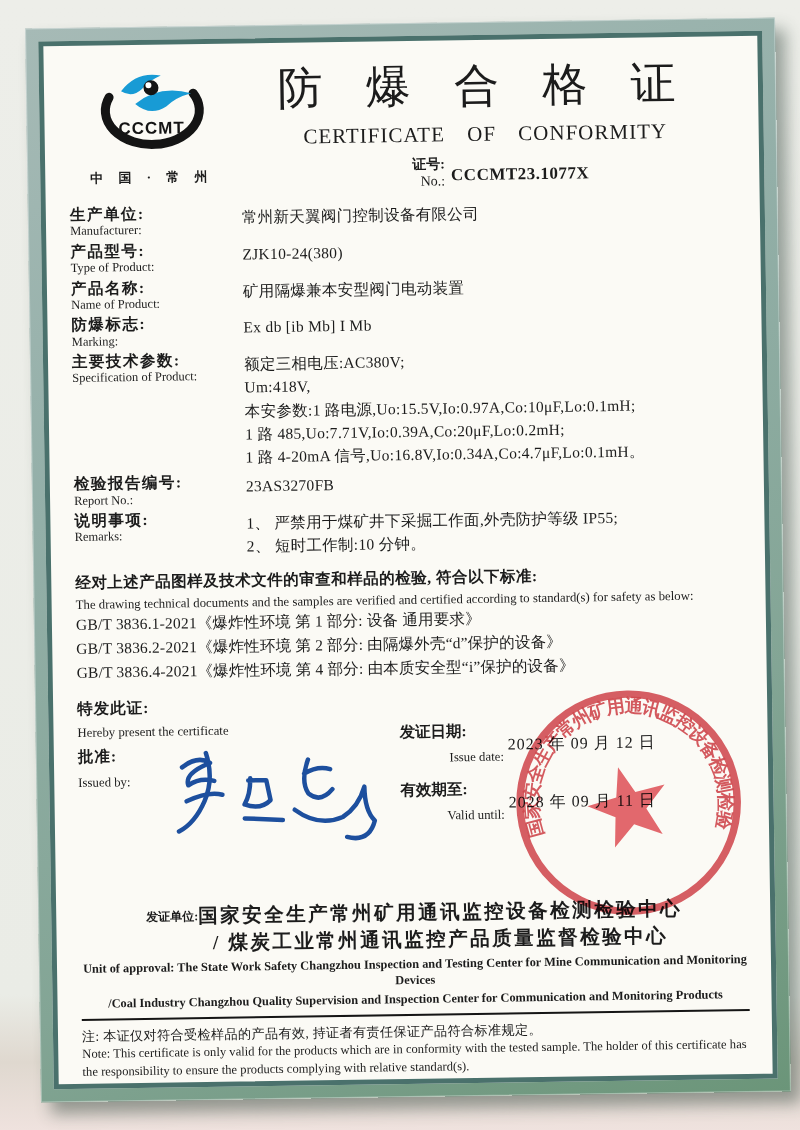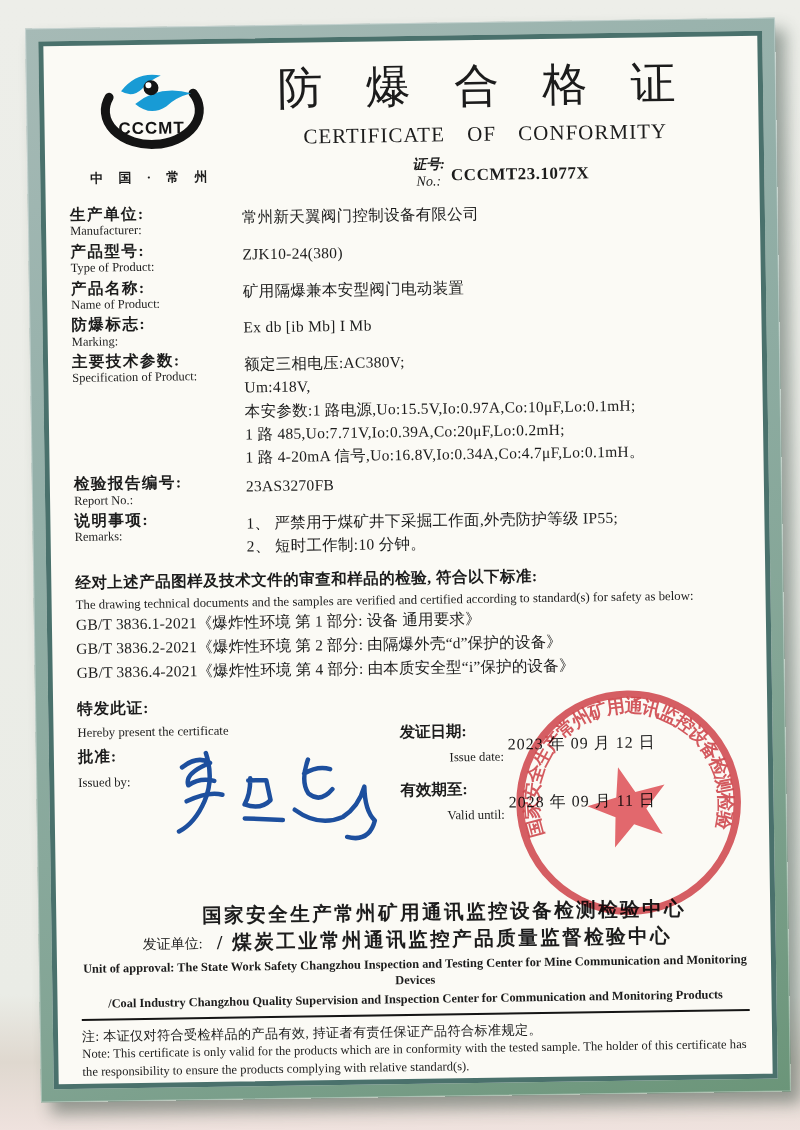--- a/index.html
+++ b/index.html
@@ -26,21 +26,21 @@
   }
 
   
   .header { display:flex; align-items:flex-start; margin-bottom:10px; }
   .logo-box { width:165px; text-align:center; padding-top:8px; flex:none; }
   .logo-region { font-size:13px; font-weight:700; letter-spacing:6px; margin-top:2px; }
   .title-box { flex:1; text-align:center; padding-top:2px; }
   .title-zh { font-size:45px; letter-spacing:16px; font-weight:500; white-space:nowrap; }
   .title-en { font-size:21px; letter-spacing:1px; word-spacing:16px; margin-top:6px; font-weight:500; }
   .certno-row { display:flex; justify-content:center; align-items:center; margin-top:8px; margin-left:30px; }
-  .certno-labels { text-align:center; margin-right:6px;font-style:italic; }
+  .certno-labels { text-align:right; margin-right:6px; }
   .certno-labels .zh { font-size:14px; font-weight:600; }
   .certno-labels .en { font-size:14px; }
   .certno-value { font-size:17px; font-weight:600; letter-spacing:0.5px; padding-top:6px; }
 
   
   .fields { margin-top:2px; }
   .frow { display:flex; margin-bottom:3px; }
   .flab { width:172px; flex:none; }
   .flab .zh { font-size:15.5px; font-weight:600; letter-spacing:1.5px; line-height:1.25; }
   .flab .en { font-size:12.5px; line-height:1.15; }
@@ -64,21 +64,21 @@
   .drow { display:flex; margin-bottom:14px; }
   .dlabs { width:108px; flex:none; }
   .dlabs .zh { font-size:15.5px; font-weight:600; }
   .dlabs .en { font-size:12.8px; margin-top:8px; text-align:right; padding-right:4px; }
   .dval { font-size:16px; padding-top:14px; white-space:nowrap; letter-spacing:1px; }
   .stamp { position:absolute; right:-14px; top:-32px; mix-blend-mode:multiply; opacity:0.92; }
 
   
   .unit { margin-top:0px; }
   .unit-zh { display:flex; justify-content:center; }
-  .unit-label { font-size:14px; font-weight:400; padding-top:6px; flex:none;margin-top:27px; }
+  .unit-label { font-size:12px; font-weight:700; padding-top:6px; flex:none; }
   .unit-names { text-align:center; }
   .unit-names .n1, .unit-names .n2 { font-size:19.5px; font-weight:700; letter-spacing:2.5px; white-space:nowrap; }
   .unit-en { text-align:center; font-weight:700; font-size:12.4px; line-height:1.3; margin-top:3px; }
 
   .rule { border-top:2.5px solid #151515; margin:7px 0 7px 0; }
 
   
   .notes { font-size:13px; line-height:1.38; }
   .notes .nzh { font-size:13.2px; letter-spacing:0.3px; }
   .notes .nen { font-size:12.6px; }

